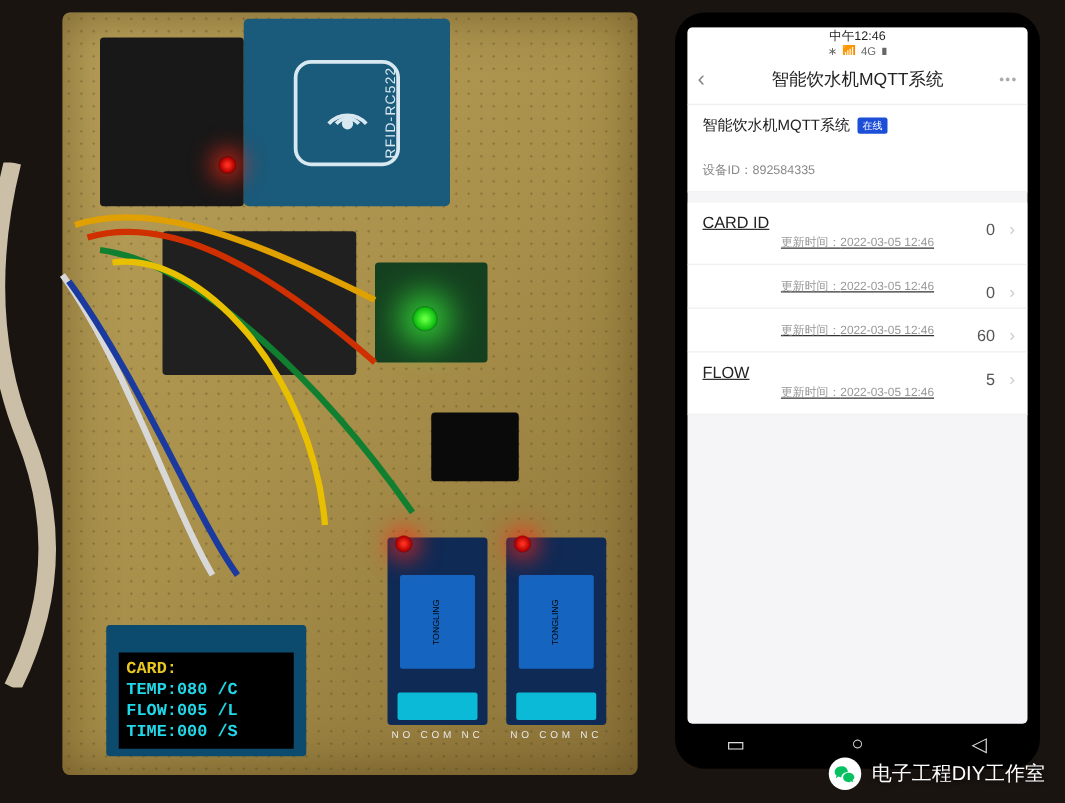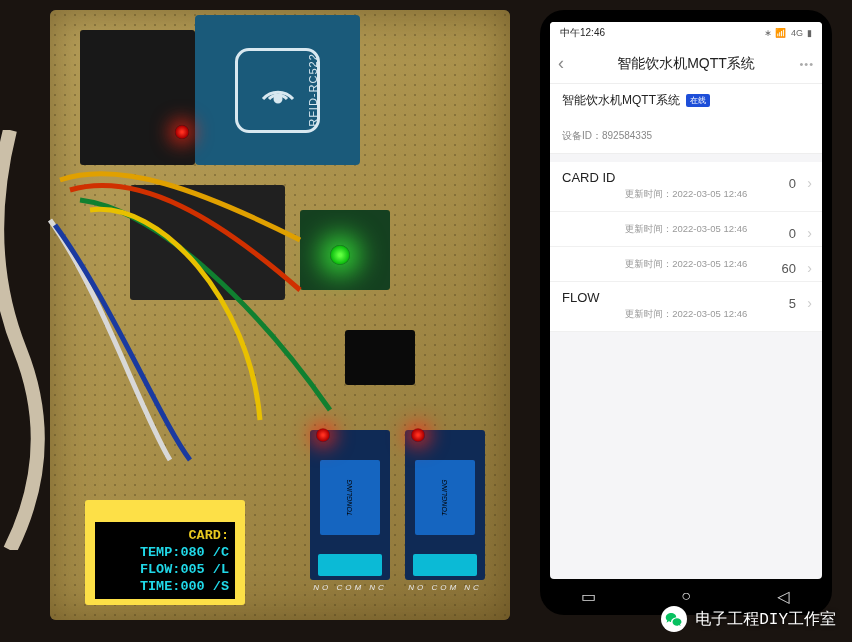--- a/index.html
+++ b/index.html
@@ -102,21 +102,20 @@
     border-radius: 3px;
     z-index: 2;
   }
   
   .relay {
     position: absolute;
     width: 80px; height: 150px;
     background: #0f2a55;
     border-radius: 3px;
     z-index: 2;
-    font-style: italic;
   }
   .relay-box {
     position: absolute;
     left: 10px; top: 30px;
     width: 60px; height: 75px;
     background: #1565c0;
     border-radius: 2px;
     display: flex; align-items: center; justify-content: center;
   }
   .relay-box-text {
@@ -140,25 +139,24 @@
     text-align: center;
     color: #e8e8e8;
     font-size: 8px;
     letter-spacing: 3px;
   }
   
   .oled {
     position: absolute;
     left: 85px; top: 500px;
     width: 160px; height: 105px;
-    background: #fde047;
+    background: #0c4a6e;
     border-radius: 3px;
     z-index: 3;
     padding: 22px 10px 6px 10px;
-    text-align: right;
   }
   .oled-screen {
     width: 100%; height: 100%;
     background: #000;
     padding: 6px 6px;
     font-family: "Courier New", monospace;
     font-weight: bold;
     font-size: 13.5px;
     line-height: 1.25;
     color: #20d8e8;
@@ -191,20 +189,21 @@
     font-size: 12px;
     color: #333;
   }
   .statusbar {
     height: 22px;
     background: #fff;
     display: flex; align-items: center; justify-content: space-between;
     padding: 0 10px;
     font-size: 10px;
     color: #222;
+    flex-direction: column;
   }
   .status-right { display: flex; gap: 4px; align-items: center; color: #666; font-size: 9px;}
   .navbar {
     height: 40px;
     background: #fff;
     display: flex; align-items: center;
     padding: 0 8px;
     border-bottom: 1px solid #eee;
   }
   .nav-back { width: 20px; color: #888; font-size: 18px; }
@@ -214,21 +213,21 @@
     background: #fff;
     padding: 8px 12px 10px 12px;
     border-bottom: 1px solid #eee;
   }
   .info-title { font-size: 12px; color: #222; display: flex; align-items: center; gap: 6px;}
   .badge {
     background: #1d4ed8; color: #fff;
     font-size: 8px; padding: 1px 4px; border-radius: 2px;
   }
   .info-sub { font-size: 10px; color: #888; margin-top: 20px;}
-  .detail-list { background: #fff; margin-top: 8px; }
+  .detail-list { background: #fff; margin-top: 8px; text-decoration: underline; }
   .detail-row {
     padding: 8px 12px 10px 12px;
     border-bottom: 1px solid #f0f0f0;
     position: relative;
   }
   .detail-label { font-size: 13px; color: #222; }
   .detail-sub { font-size: 9.5px; color: #999; margin-top: 3px; text-align: center;}
   .detail-val {
     position: absolute;
     right: 26px; top: 14px;
@@ -249,21 +248,20 @@
   .phone-navbtns span { width: 18px; height: 18px; display: inline-flex; align-items:center; justify-content:center;}
   
   .watermark {
     position: absolute;
     right: 16px; bottom: 10px;
     display: flex; align-items: center; gap: 8px;
     color: #fff;
     font-size: 16px;
     z-index: 50;
     text-shadow: 0 0 4px #000;
-    font-family: Liberation Mono, monospace;
   }
   .wm-icon {
     width: 26px; height: 26px;
     background: #fff;
     border-radius: 50%;
     display: flex; align-items: center; justify-content: center;
   }
   .cable {
     position: absolute;
     left: -10px; top: 130px;

